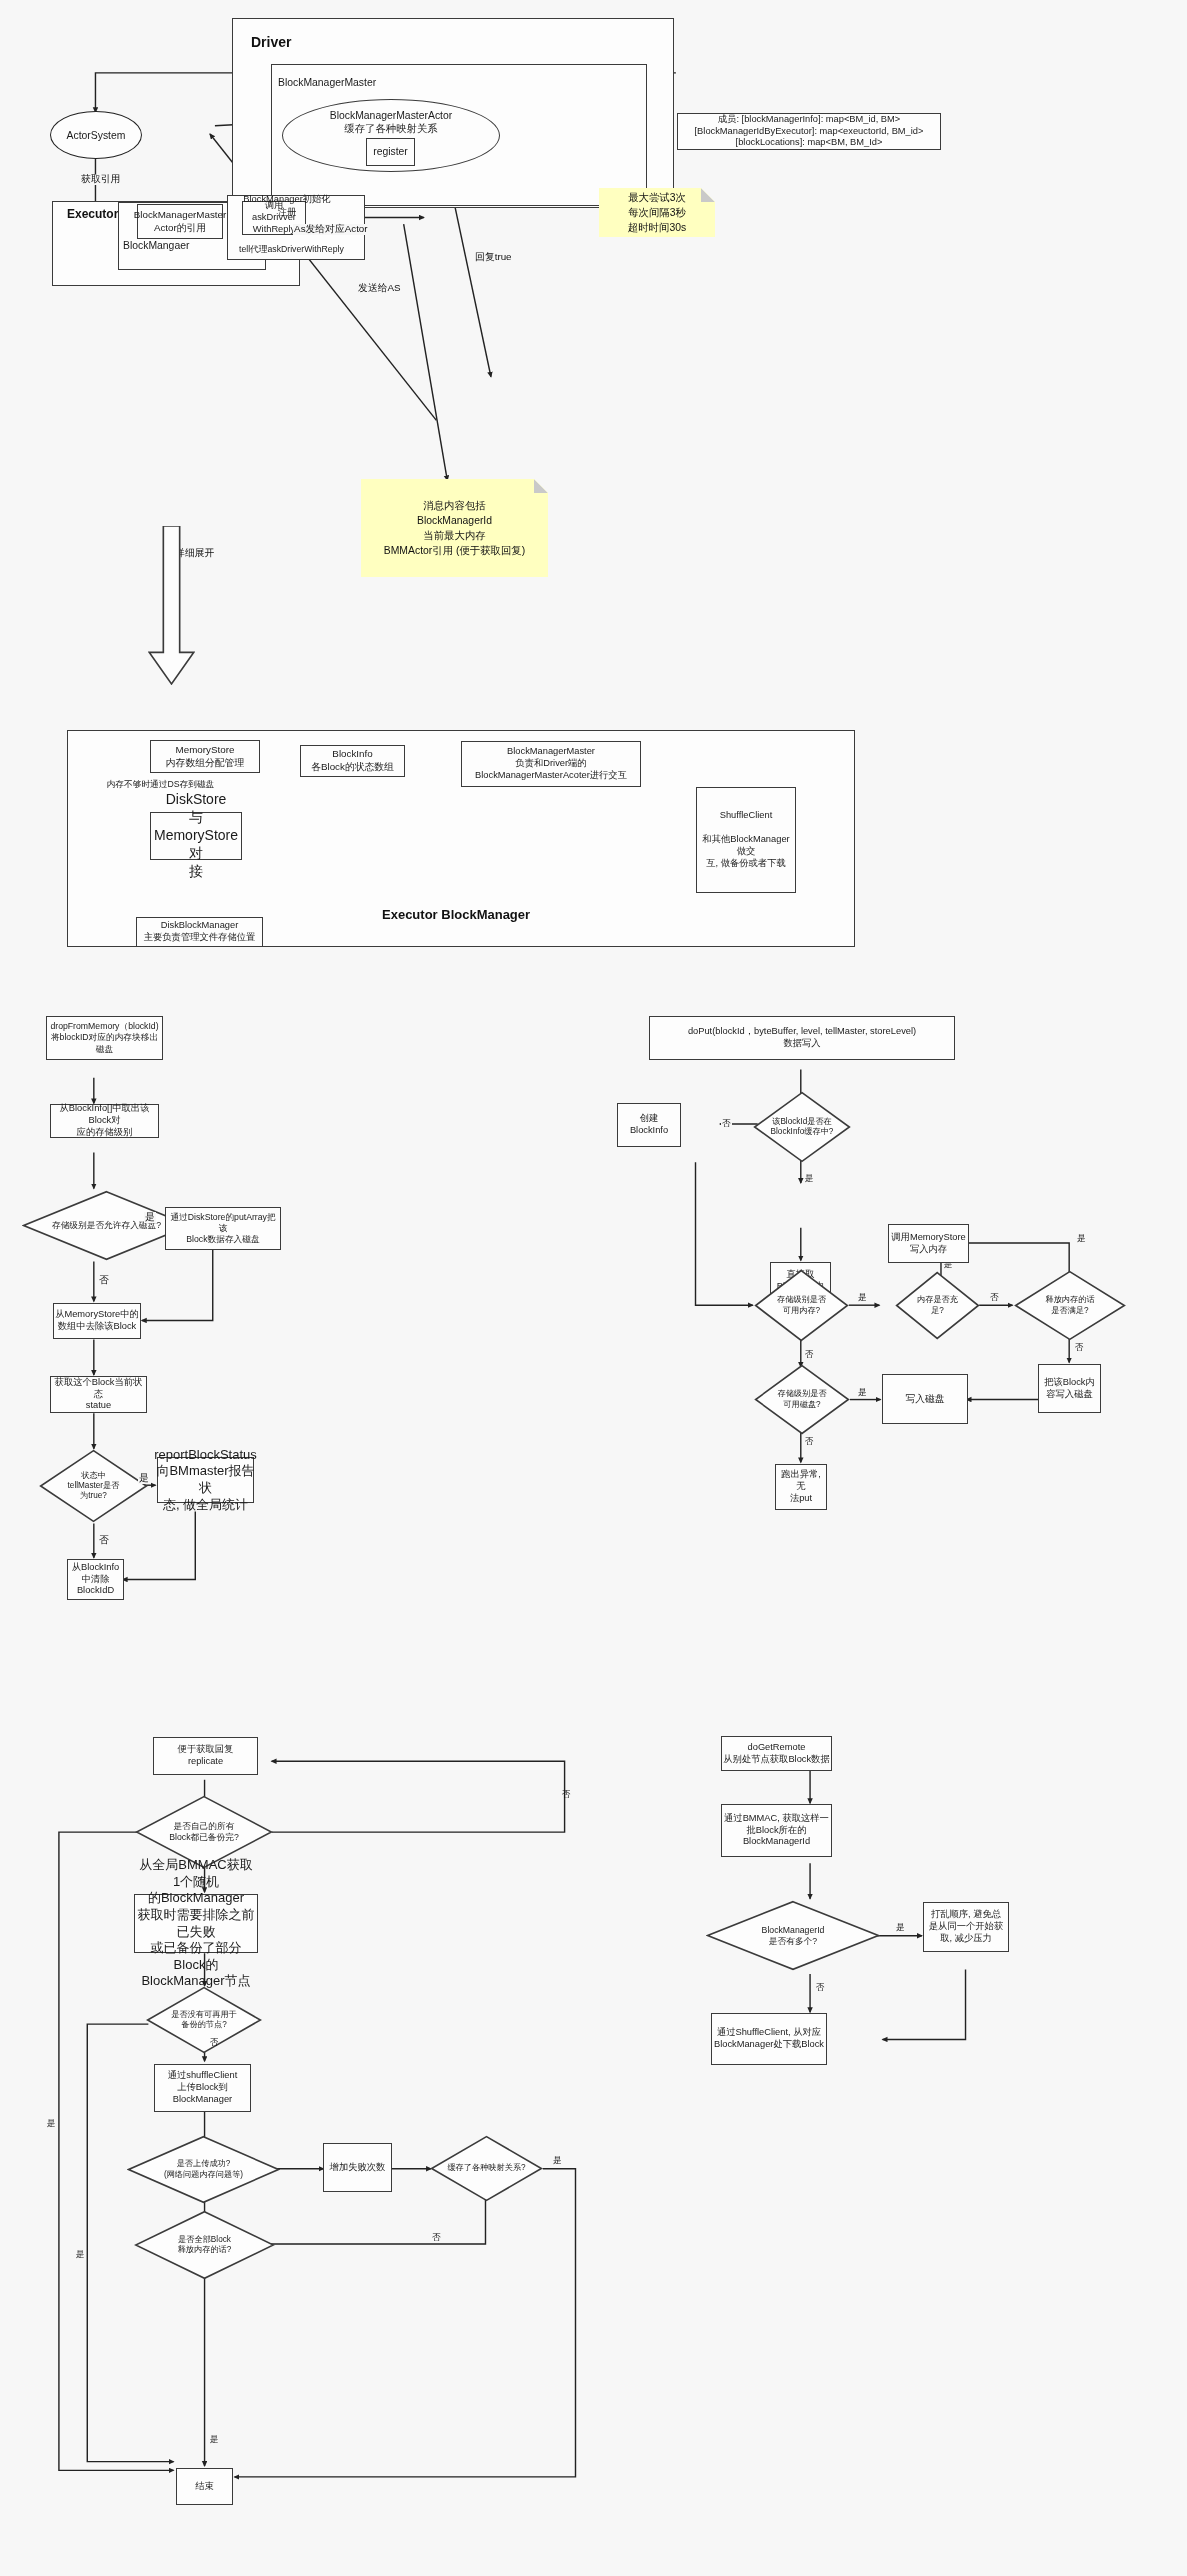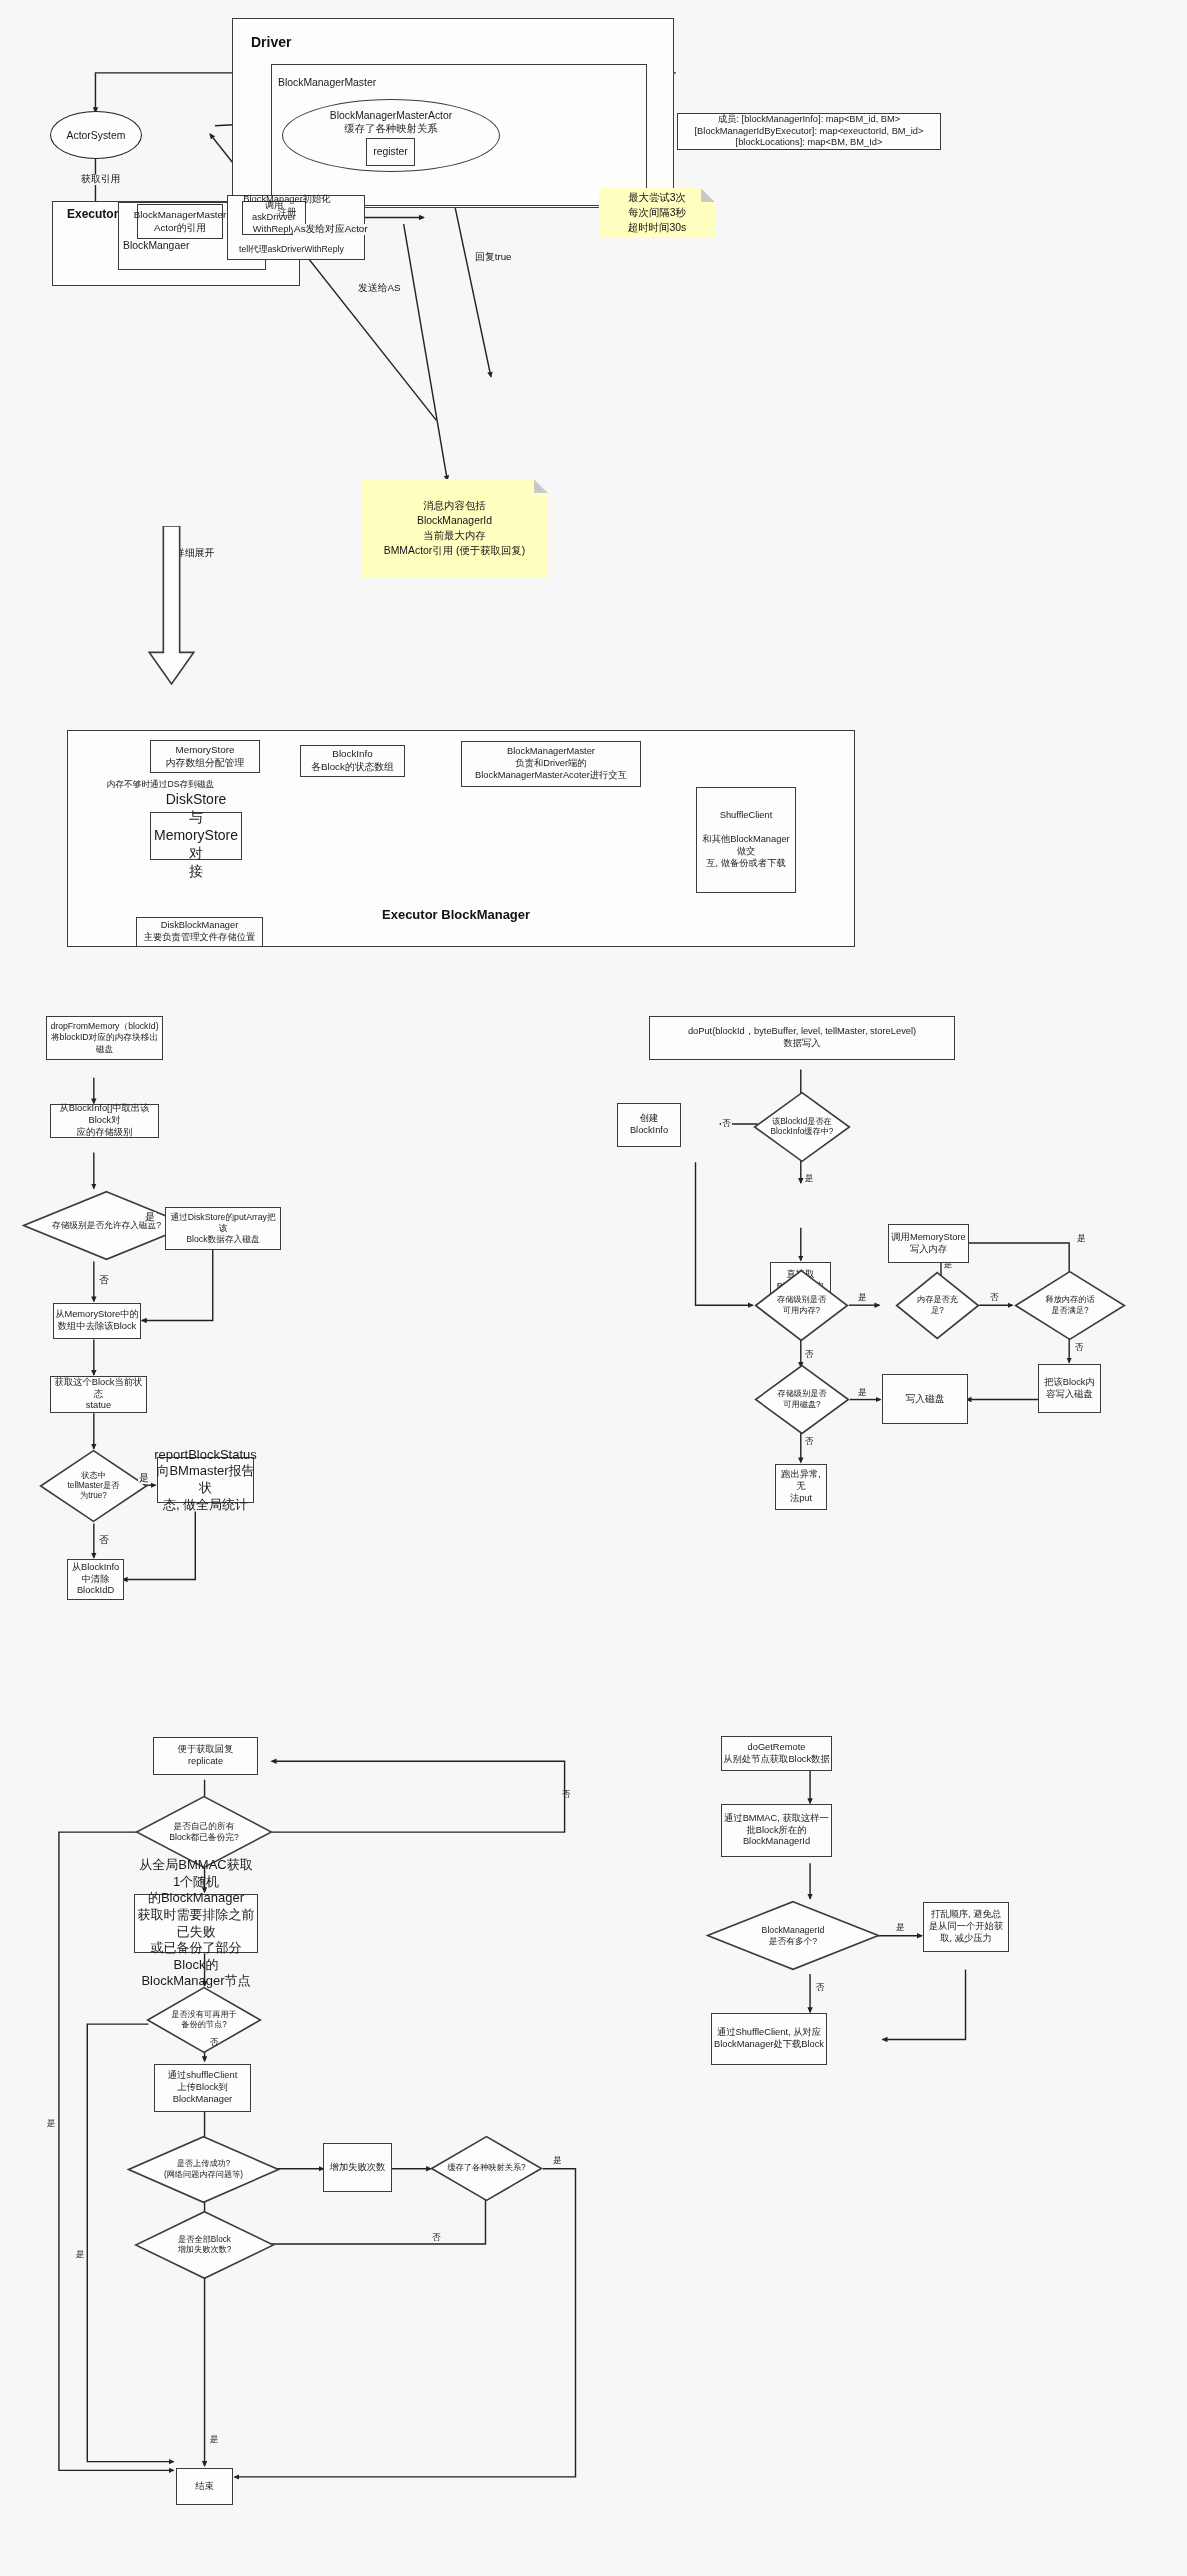--- a/index.html
+++ b/index.html
@@ -374,21 +374,21 @@
     <div class="dtxt" style="font-size:8.2px;">缓存了各种映射关系?</div>
   </div>
   <div class="elabel" style="left:552px;top:2156px;font-size:8.7px;">是</div>
   <div class="elabel" style="left:431px;top:2233px;font-size:8.7px;">否</div>
 
   <div class="diamond" style="left:134px;top:2210px;width:141px;height:70px;">
     <svg viewBox="0 0 258 128" preserveAspectRatio="none">
         <polygon points="129,3 255,64 129,125 3,64" fill="#fdfdfd" stroke="#3b3b3b" stroke-width="3"></polygon>
       </svg>
     <div class="dtxt" style="font-size:8.2px;">是否全部Block
-增加失败次数?</div>
+释放内存的话?</div>
   </div>
   <div class="elabel vert" style="left:208px;top:2428px;font-size:8.7px;">是</div>
 
   <div class="box thin" style="left:176px;top:2468px;width:57px;height:37px;font-size:9.3px;">结束</div>
 
   <div class="box thin" style="left:721px;top:1736px;width:111px;height:35px;font-size:9.3px;">doGetRemote
 从别处节点获取Block数据</div>
   <div class="box thin" style="left:721px;top:1804px;width:111px;height:53px;font-size:9.3px;">通过BMMAC, 获取这样一
 批Block所在的
 BlockManagerId</div>

